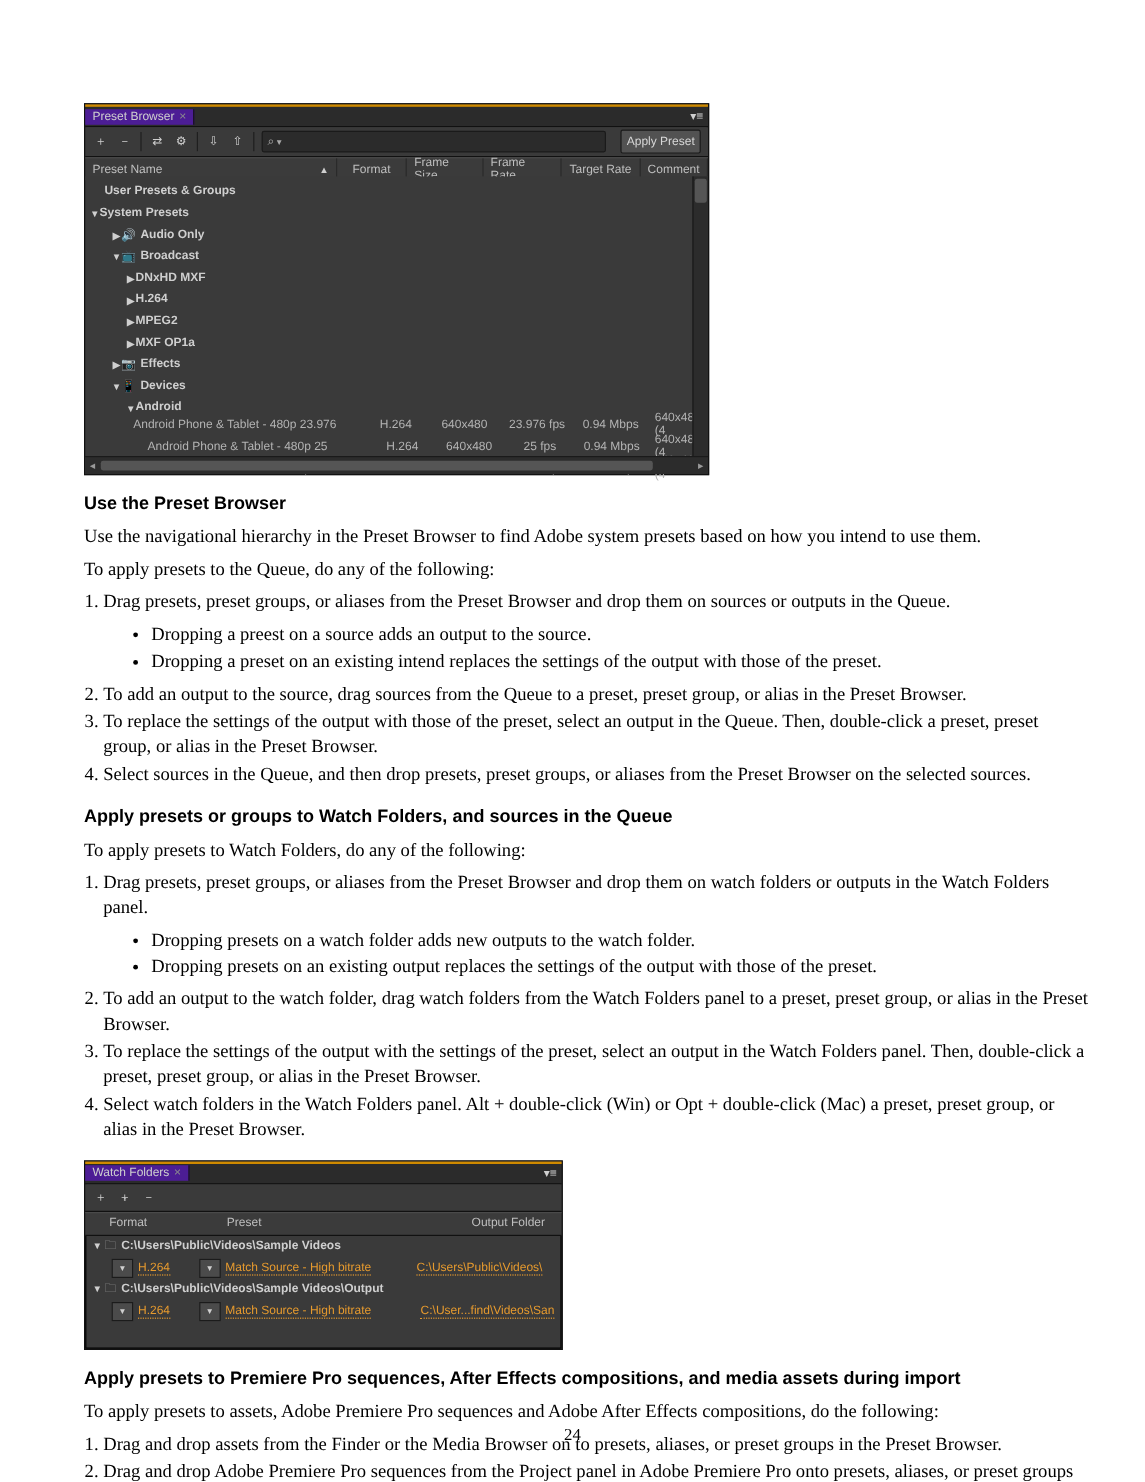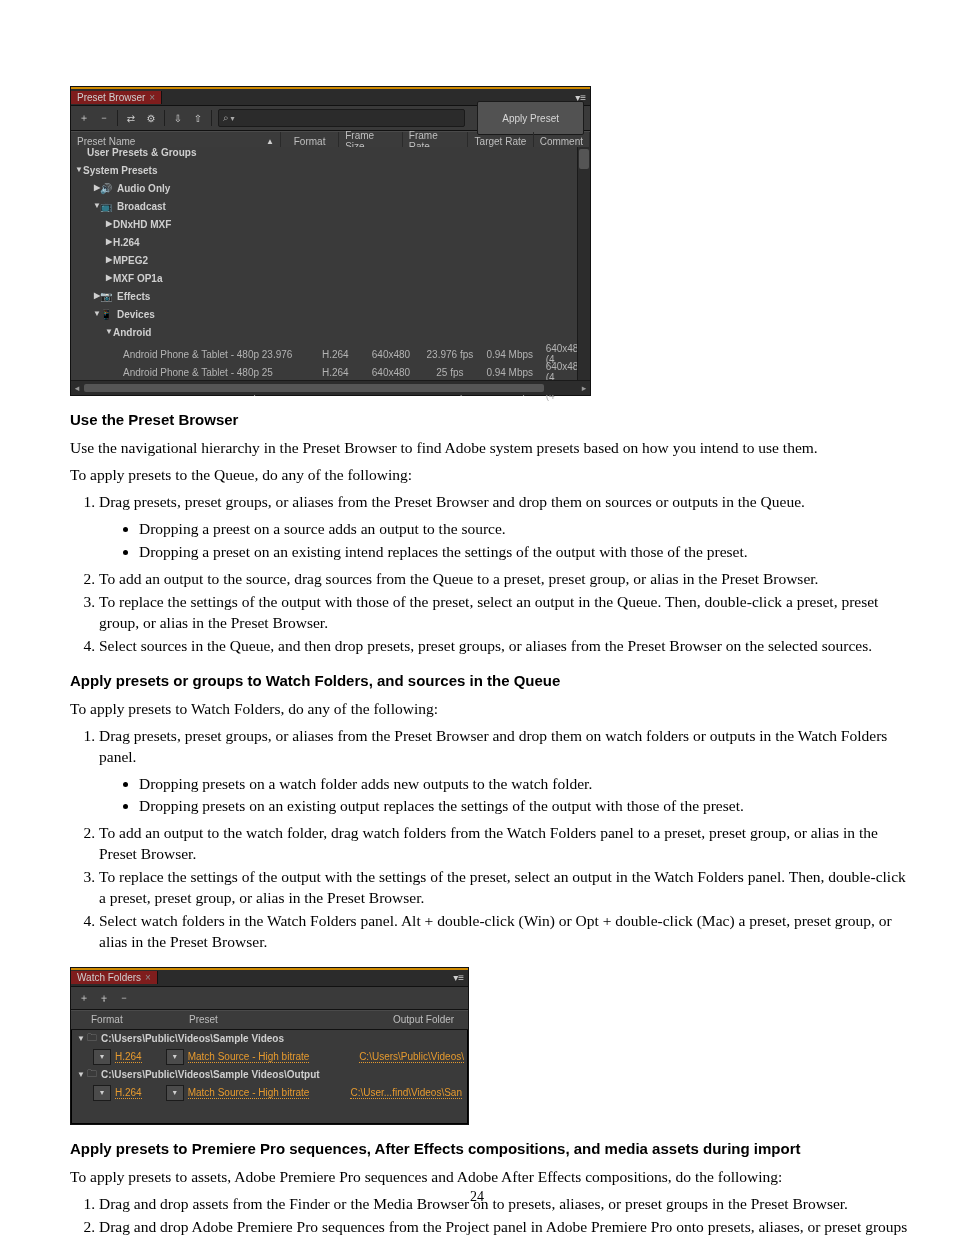--- a/index.html
+++ b/index.html
@@ -1,52 +1,52 @@
 <!DOCTYPE html>
 <html><head>
 <meta charset="utf-8">
 <style>
   html,body{margin:0;padding:0;background:#fff;font-family:Verdana,Arial,sans-serif;color:#000}
   .page{width:954px;height:1235px;margin:0 auto;position:relative}
   .content{position:absolute;left:70px;right:46px;top:0;bottom:0}
   
   .panel{background:#3a3a3a;border:1px solid #111;box-shadow:0 0 0 1px #000 inset;font-size:10px;color:#bfbfbf}
   .panel .tabbar{display:flex;align-items:center;height:16px;background:#2b2b2b;border-top:2px solid #cf8a00;border-bottom:1px solid #111}
-  .panel .tabbar .tab{padding:1px 6px;background:#7f1d1d;color:#cfcfcf;font-size:10px;border-right:1px solid #111}
+  .panel .tabbar .tab{padding:1px 6px;background:#4c1d95;color:#cfcfcf;font-size:10px;border-right:1px solid #111}
   .panel .tabbar .tab .x{color:#8d8d8d;margin-left:4px}
   .panel .tabbar .menu{margin-left:auto;margin-right:4px;color:#cfcfcf}
   .toolbar{display:flex;align-items:center;gap:6px;height:24px;padding:0 6px;background:#3a3a3a;border-bottom:1px solid #111}
   .toolbar .ico{color:#cfcfcf;font-size:10px;display:inline-flex;align-items:center;justify-content:center;width:14px;height:14px;cursor:pointer}
   .toolbar .sep{width:1px;height:16px;background:#1f1f1f}
   .searchwrap{display:flex;align-items:center;flex:1;height:16px;background:#2b2b2b;border:1px solid #1a1a1a;border-radius:2px;margin-right:6px}
   .searchwrap .mag{font-size:10px;color:#a9a9a9;margin-left:4px}
   .searchwrap .dd{font-size:8px;color:#a9a9a9;margin-left:2px}
-  .btn{background:#525252;color:#d7d7d7;border:1px solid #1a1a1a;border-radius:2px;height:34px;padding:0 24px;font-size:10px;cursor:pointer}
+  .btn{background:#525252;color:#d7d7d7;border:1px solid #1a1a1a;border-radius:2px;height:20px;padding:0 4px;font-size:10px;cursor:pointer}
   .hdr{display:flex;align-items:flex-end;height:18px;background:#3b3b3b;border-top:1px solid #4a4a4a;border-bottom:1px solid #111;color:#bfbfbf;font-size:10px}
   .hdr .col{border-right:1px solid #2a2a2a;padding:0 6px;display:flex;align-items:center;height:100%}
   .tree{position:relative;background:#3a3a3a}
-  .tree .row{display:flex;align-items:flex-start;height:18px;color:#cfcfcf;font-size:10px;font-weight:600}
+  .tree .row{display:flex;align-items:flex-end;height:18px;color:#cfcfcf;font-size:10px;font-weight:600}
   .tree .row.sub{font-weight:600}
   .tree .row .tw{width:8px;display:inline-block;text-align:center;color:#cfcfcf;font-size:8px}
   .tree .row.ind1{padding-left:8px}
   .tree .row.ind2{padding-left:22px}
   .tree .row.ind3{padding-left:34px}
   .datarow{display:flex;align-items:center;height:18px;font-size:10px;color:#b3b3b3;font-weight:400}
   .datarow .c{padding:0 6px}
   .scrolltrack-v{position:absolute;right:0;top:0;bottom:14px;width:12px;background:#2c2c2c;border-left:1px solid #1a1a1a}
   .scrolltrack-v .thumb{position:absolute;left:1px;right:1px;top:2px;height:20px;background:#555;border-radius:2px}
   .scrolltrack-h{position:absolute;left:0;right:0;bottom:0;height:14px;background:#2c2c2c;border-top:1px solid #1a1a1a;display:flex;align-items:center}
   .scrolltrack-h .arrow{width:12px;text-align:center;color:#999;font-size:9px}
   .scrolltrack-h .thumb{flex:0 0 70px;height:8px;background:#555;border-radius:2px;margin-left:2px}
   .miniico{display:inline-flex;align-items:center;justify-content:center;width:12px;height:10px;margin-right:4px}
   
   .bodytxt{font-family:"Times New Roman",Georgia,serif;font-size:15.5px;line-height:1.35;color:#000}
   .bodytxt h3{font-family:Verdana,Arial,sans-serif;font-size:15px;font-weight:700;margin:14px 0 8px}
   .bodytxt p{margin:6px 0}
-  .bodytxt ol{margin:6px 0 6px 29px;padding:0}
+  .bodytxt ol{margin:6px 0 6px 16px;padding:0}
   .bodytxt ul{margin:6px 0 6px 40px;padding:0;list-style:disc}
   .bodytxt li{margin:2px 0}
   
   .wf .hdr .col{border-right:none}
   .wfrow{display:flex;align-items:center;height:18px;font-size:10px;color:#cfcfcf}
   .wfrow .tw{width:8px;display:inline-block;font-size:8px;color:#cfcfcf;margin-right:2px}
   .wfrow .foldericon{color:#9a9a9a;margin-right:4px}
   .wfrow .linky{color:#e69a2e;border-bottom:1px dotted #e69a2e}
   .wfrow .ddbox{display:inline-flex;align-items:center;justify-content:center;width:16px;height:14px;border:1px solid #1b1b1b;background:#4b4b4b;margin-right:4px;color:#cfcfcf;font-size:8px}
   .pagenum{position:absolute;left:0;right:0;bottom:30px;text-align:center;font-family:"Times New Roman",serif;font-size:14px}
@@ -133,21 +133,21 @@
             <span class="tw">▼</span>
             <span class="miniico">📱</span>
             <span>Devices</span>
           </div>
         <div class="row ind3">
             <span class="tw">▼</span>
             <span>Android</span>
           </div>
 
         <div class="datarow">
-          <div class="c" style="width:218px;padding-left:52px">Android Phone &amp; Tablet - 480p 23.976</div>
+          <div class="c" style="width:218px;padding-left:40px">Android Phone &amp; Tablet - 480p 23.976</div>
           <div class="c" style="width:50px;text-align:center">H.264</div>
           <div class="c" style="width:56px;text-align:center">640x480</div>
           <div class="c" style="width:58px;text-align:center">23.976 fps</div>
           <div class="c" style="width:58px;text-align:center">0.94 Mbps</div>
           <div class="c" style="flex:1">640x480 (4</div>
         </div>
         <div class="datarow">
           <div class="c" style="width:218px;padding-left:52px">Android Phone &amp; Tablet - 480p 25</div>
           <div class="c" style="width:50px;text-align:center">H.264</div>
           <div class="c" style="width:56px;text-align:center">640x480</div>
@@ -224,21 +224,21 @@
         <span class="tw">▼</span>
         <span class="foldericon">🗀</span>
         <span style="font-weight:600">C:\Users\Public\Videos\Sample Videos</span>
       </div>
       <div class="wfrow" style="padding-left:22px">
         <span class="ddbox">▾</span>
         <span class="linky">H.264</span>
         <span style="width:24px"></span>
         <span class="ddbox">▾</span>
         <span class="linky">Match Source - High bitrate</span>
-        <span style="margin-left:auto;margin-right:4px" class="linky">C:\Users\Public\Videos\</span>
+        <span style="margin-left:auto;margin-right:16px" class="linky">C:\Users\Public\Videos\</span>
       </div>
 
       <div class="wfrow" style="padding-left:6px">
         <span class="tw">▼</span>
         <span class="foldericon">🗀</span>
         <span style="font-weight:600">C:\Users\Public\Videos\Sample Videos\Output</span>
       </div>
       <div class="wfrow" style="padding-left:22px">
         <span class="ddbox">▾</span>
         <span class="linky">H.264</span>

